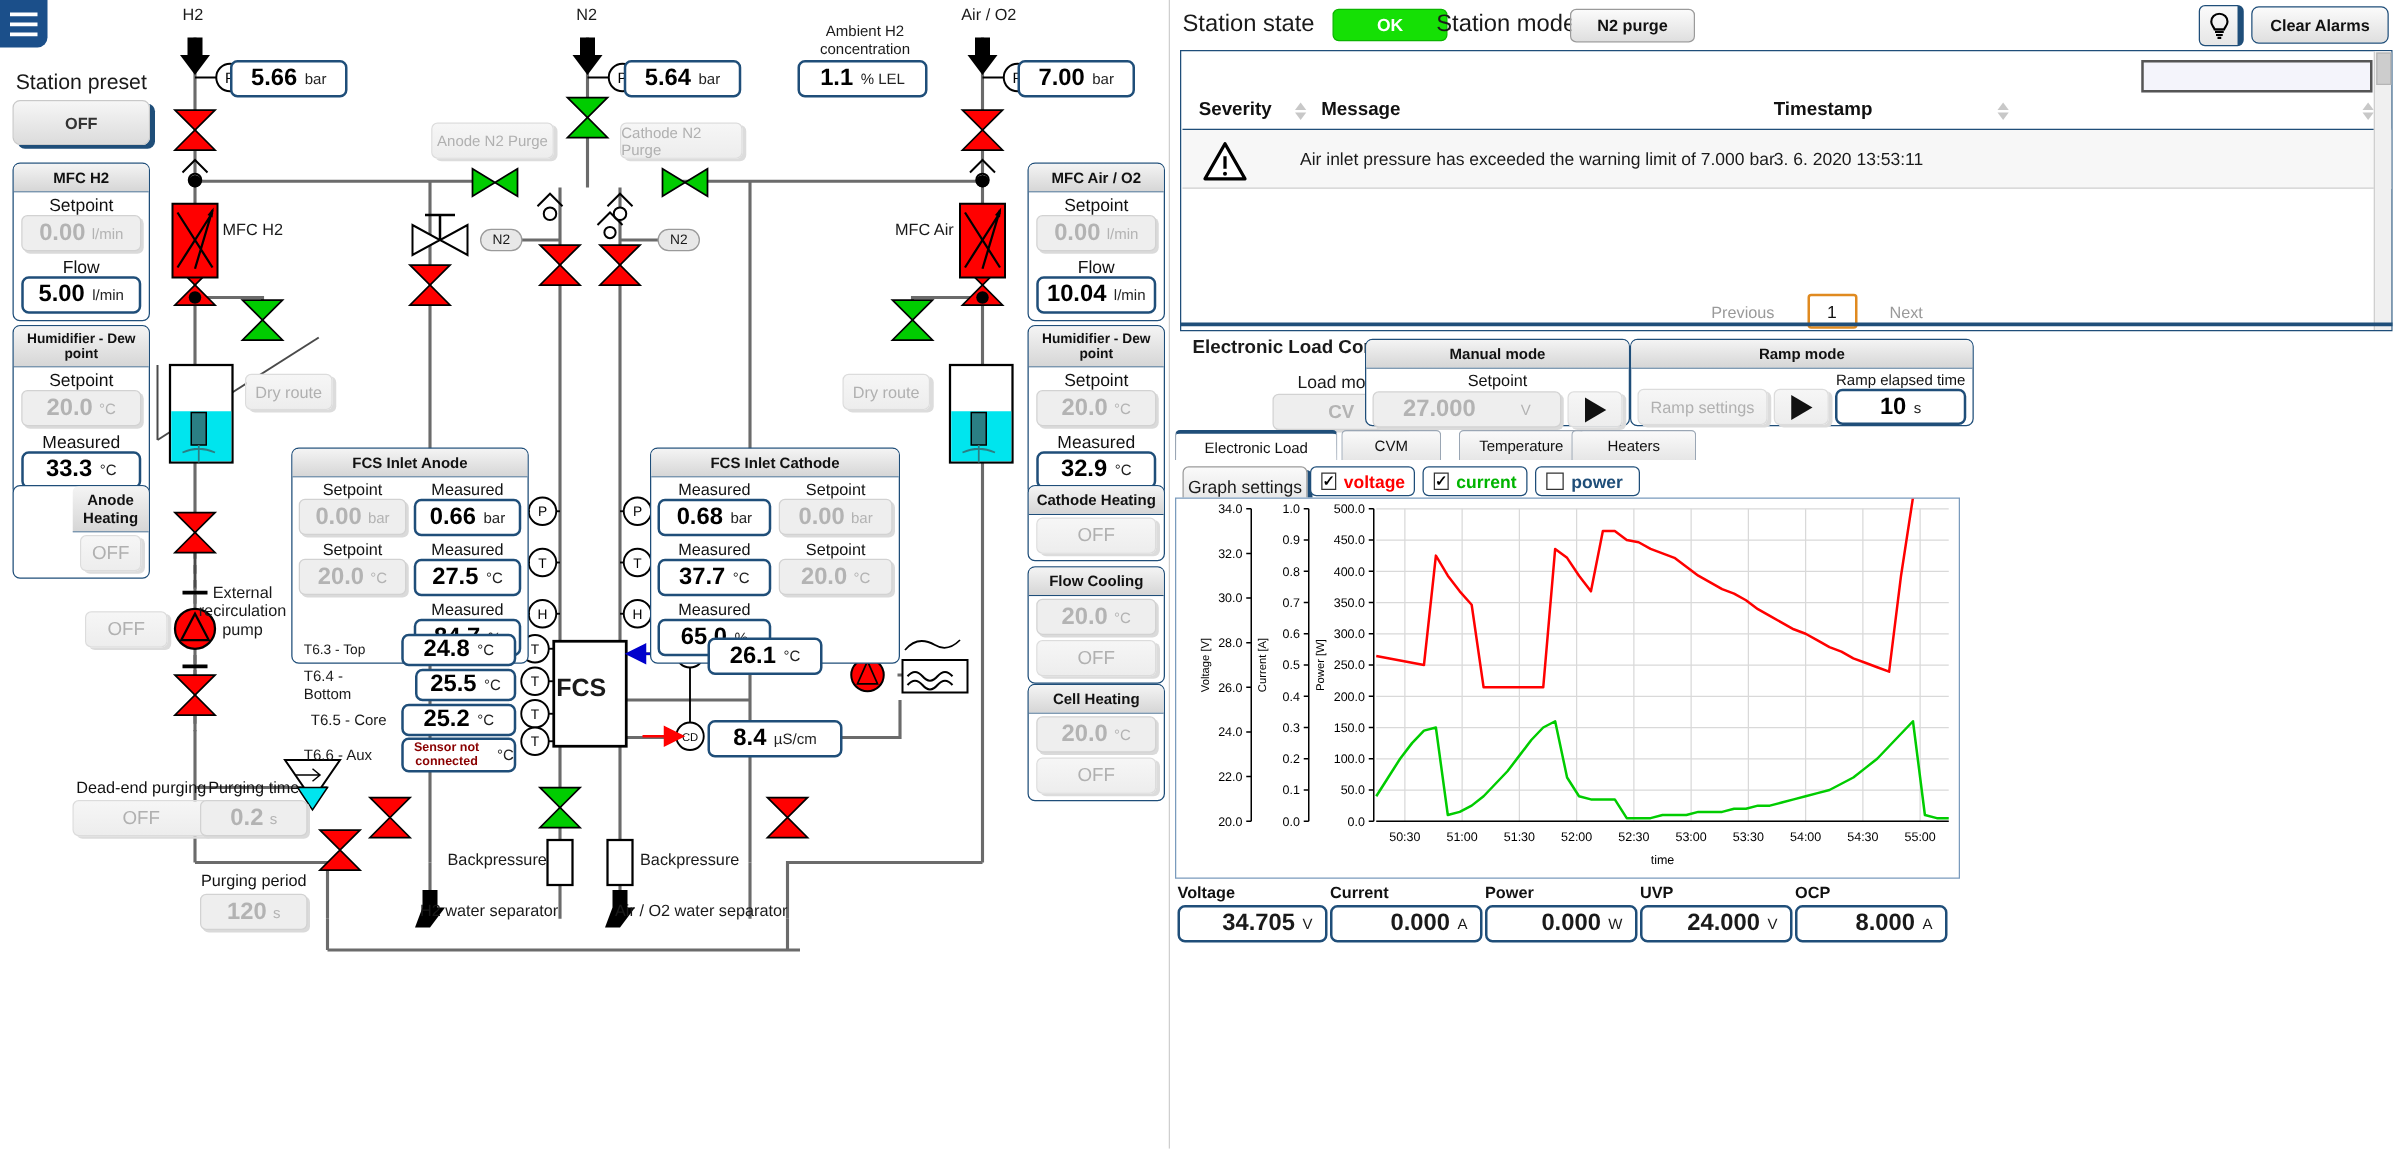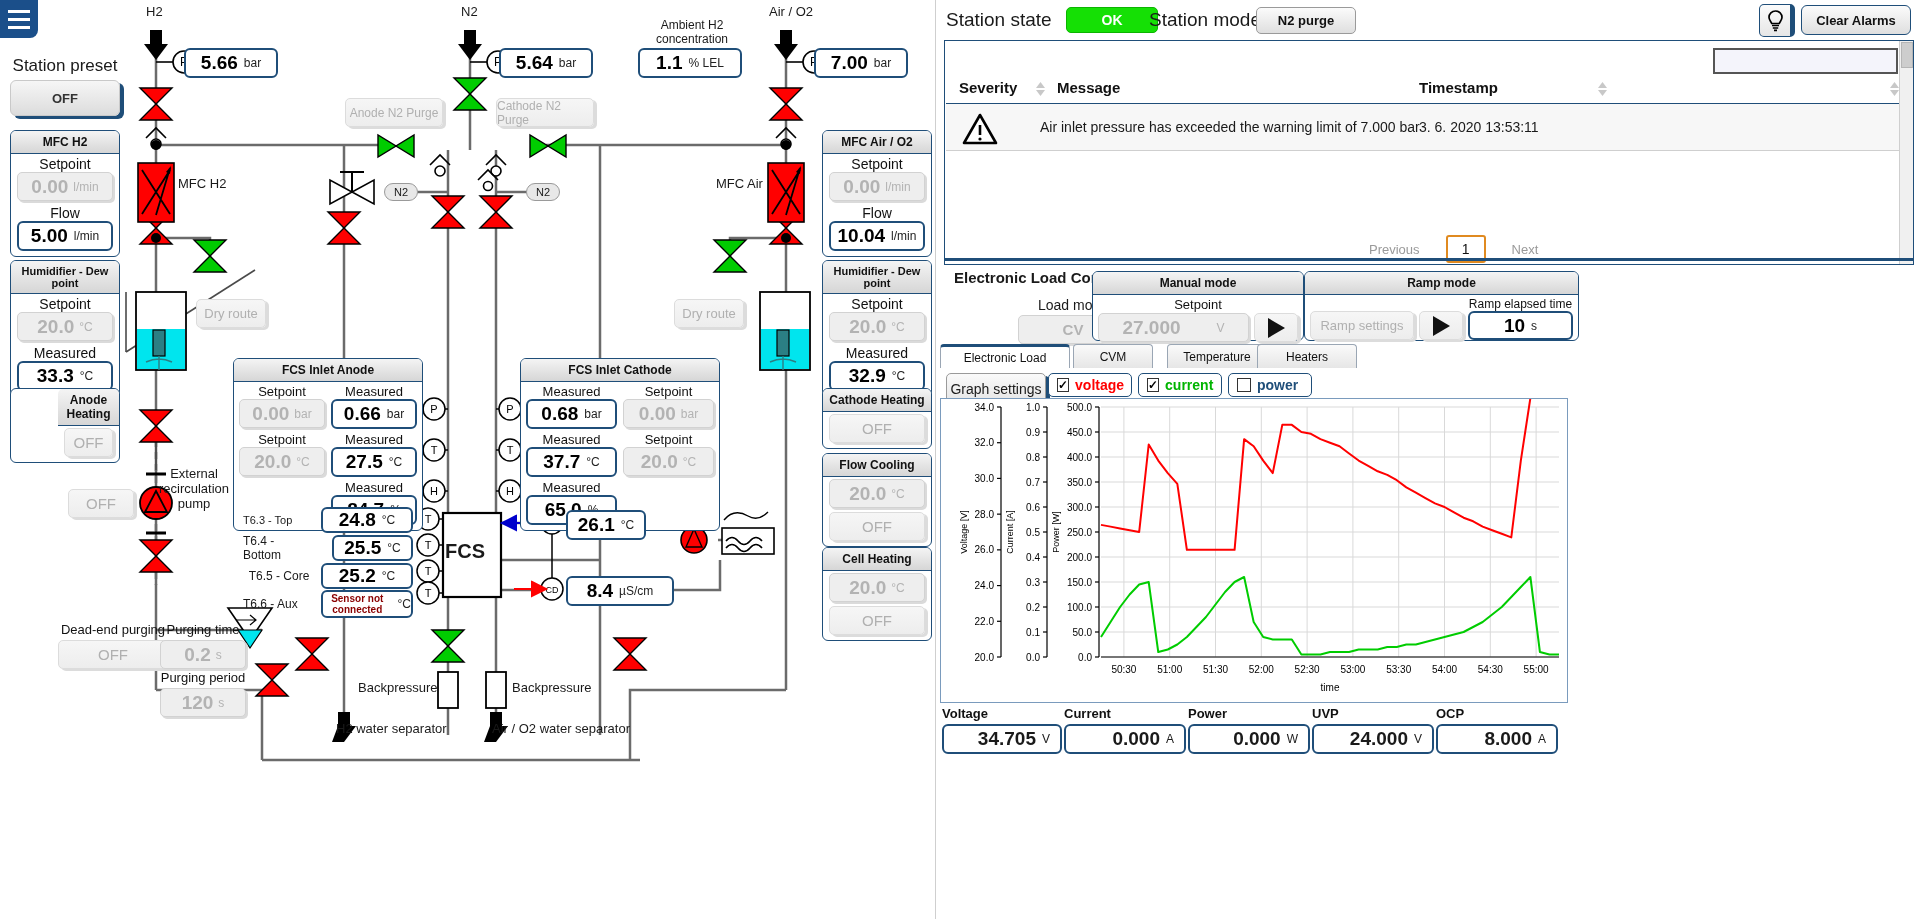--- a/index.html
+++ b/index.html
@@ -427,21 +427,21 @@
     <div class="lbl-sm" style="font-size:13px;">Dead-end purging</div>
     <div class="btn-dis" style="margin-top:3px;">OFF</div>
   </div>
   <div class="pos" style="left:160px; top:622px; width:86px;">
     <div class="lbl-sm" style="font-size:13px;">Purging time</div>
     <div class="fld-dis" style="margin-top:3px;">
       <span>0.2</span>
       <span class="u">s</span>
     </div>
   </div>
-  <div class="pos" style="left:160px; top:670px; width:86px;">
+  <div class="pos" style="left:160px; top:697px; width:86px;">
     <div class="lbl-sm" style="font-size:13px;">Purging period</div>
     <div class="fld-dis" style="margin-top:3px;">
       <span>120</span>
       <span class="u">s</span>
     </div>
   </div>
 
   <div class="pos" style="left:146px; top:4px; font-size:13px;">H2</div>
   <div class="pos" style="left:461px; top:4px; font-size:13px;">N2</div>
   <div class="pos" style="left:769px; top:4px; font-size:13px;">Air / O2</div>
@@ -601,21 +601,21 @@
       <div style="width:72px;font-size:12px;text-align:left;">T6.6 - Aux</div>
       <div class="fld" style="flex:1;height:28px;font-size:10px;line-height:11px;text-align:center;color:#8a0000;">
         <span style="font-weight:bold;">Sensor not connected</span>
         <span class="u" style="color:#222;">°C</span>
       </div>
     </div>
   </div>
 
   <div class="pos" style="left:445px; top:540px; font-size:20px; font-weight:bold;">FCS</div>
 
-  <div class="fld pos" style="left:566px; top:510px; width:80px;">
+  <div class="fld pos" style="left:566px; top:510px; width:92px;">
     <span>26.1</span>
     <span class="u">°C</span>
   </div>
   <div class="fld pos" style="left:566px; top:576px; width:108px;">
     <span>8.4</span>
     <span class="u">µS/cm</span>
   </div>
 
   <div class="pos" style="left:358px; top:680px; font-size:13px;">Backpressure</div>
   <div class="pos" style="left:512px; top:680px; font-size:13px;">Backpressure</div>

